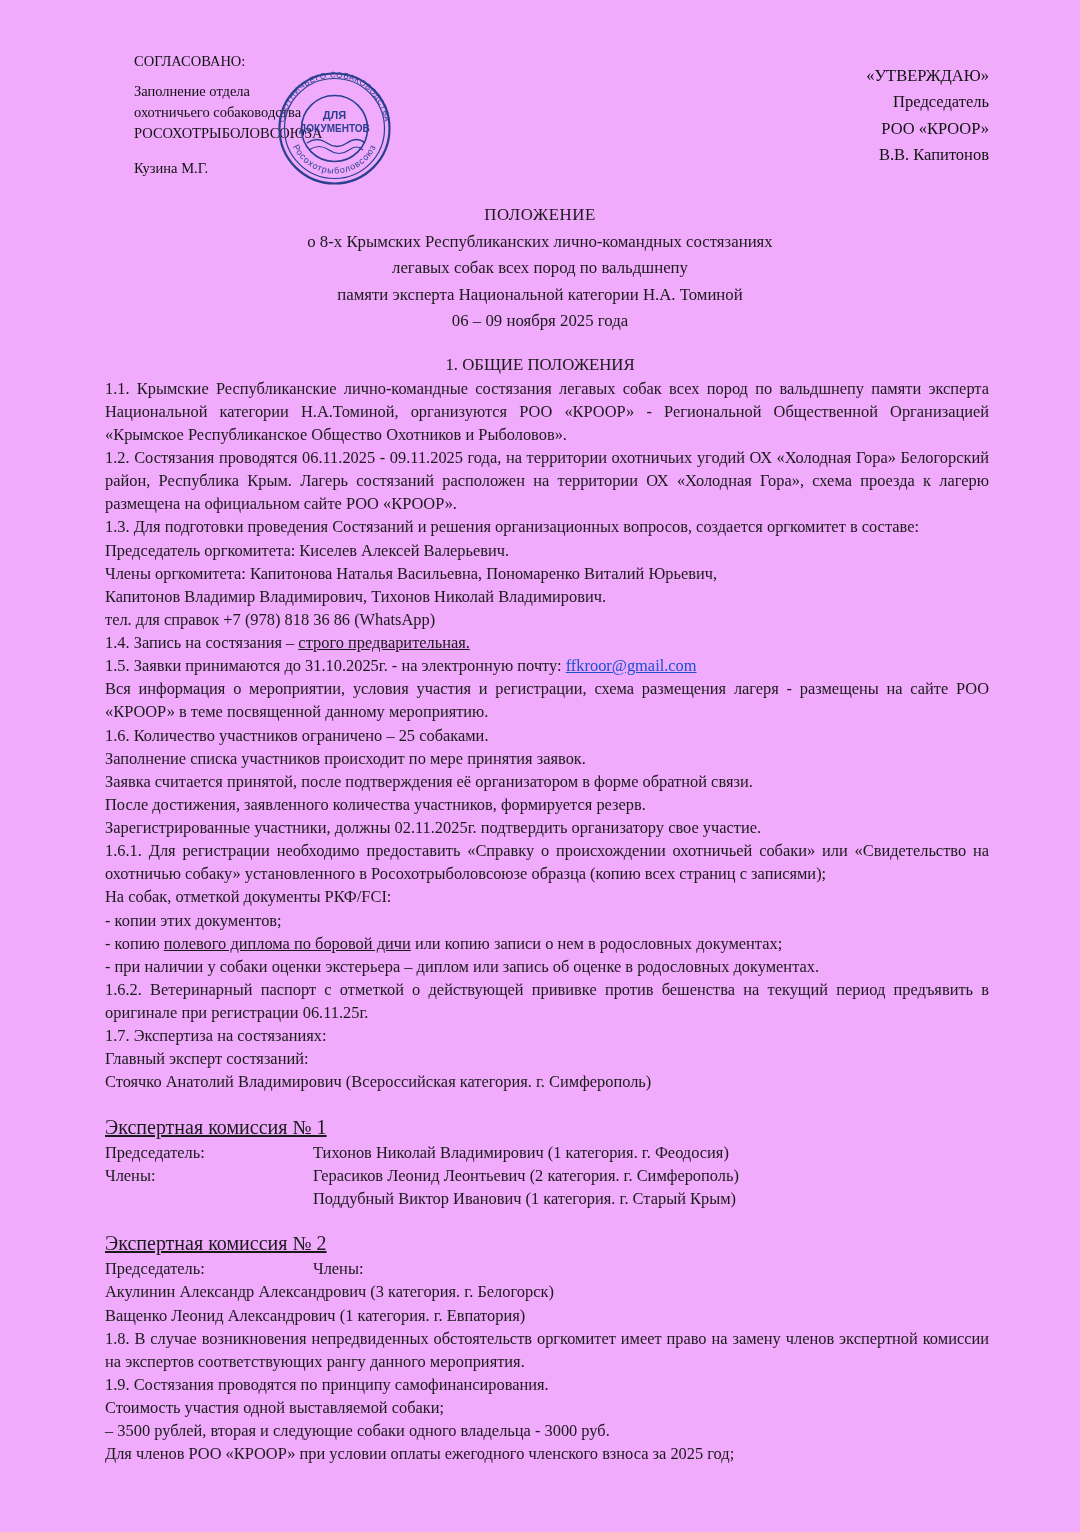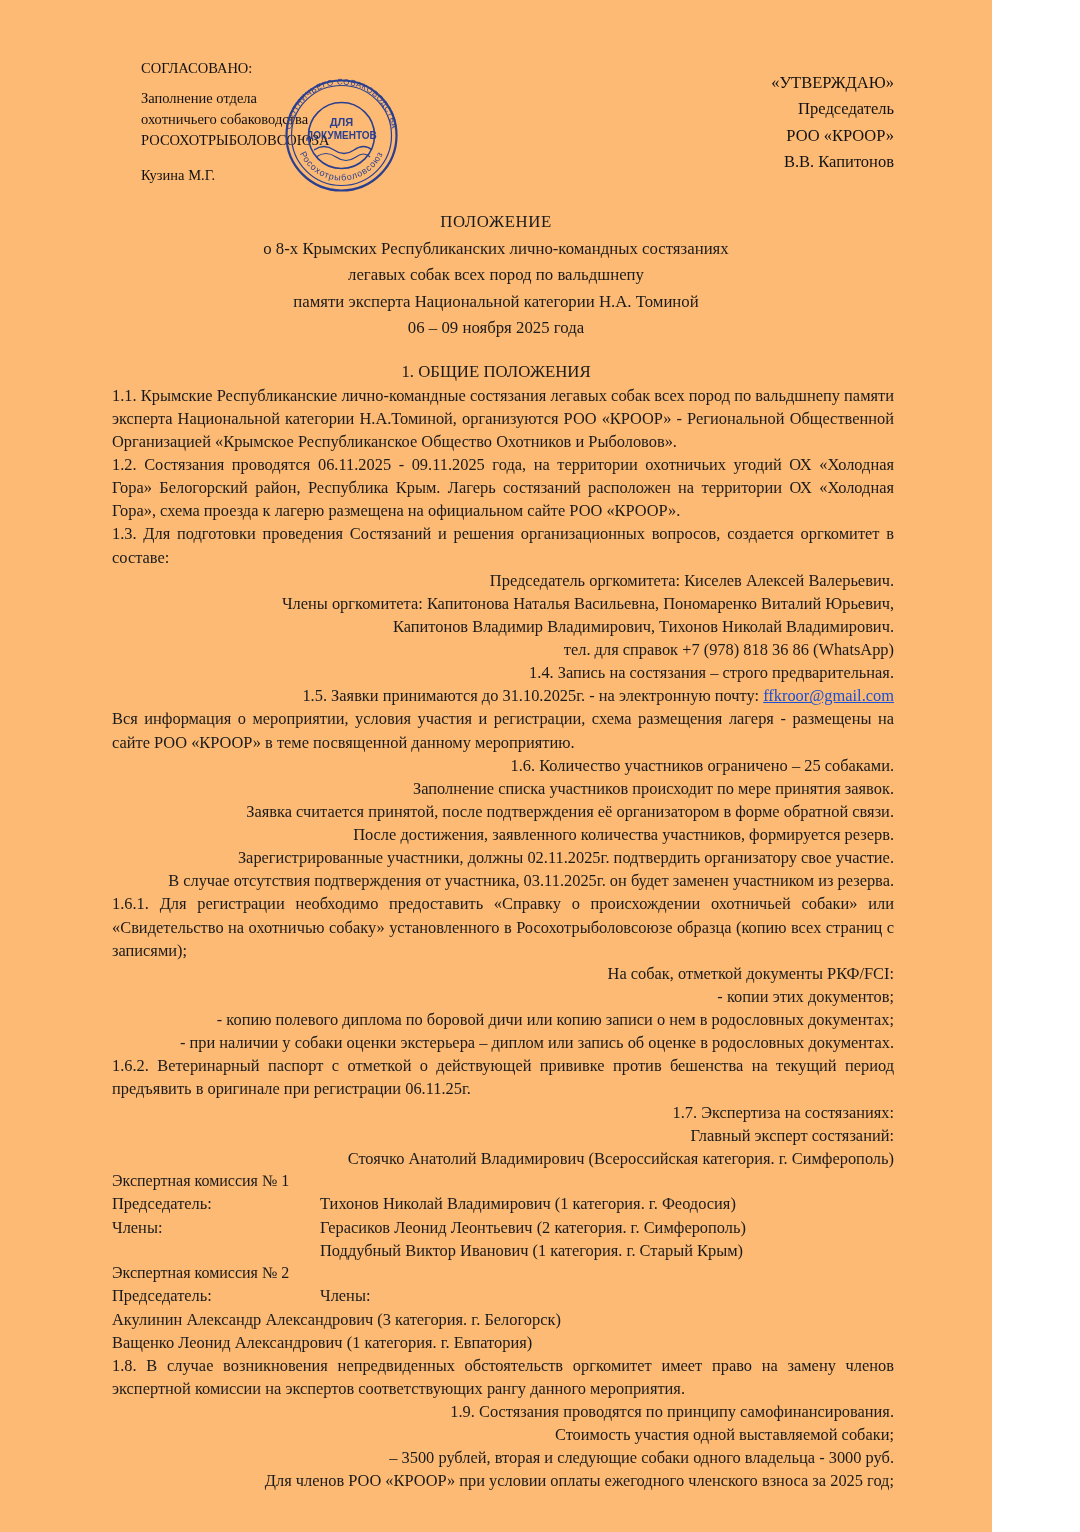--- a/index.html
+++ b/index.html
@@ -8,25 +8,25 @@
     background: #ffffff;
   }
   body {
     width: 1080px;
     min-height: 1532px;
     font-family: "Liberation Serif", serif;
     color: #1a1a1a;
   }
   .page {
     position: relative;
-    width: 992px;
+    width: 1080px;
     min-height: 1532px;
-    padding: 16px;
+    padding: 9px;
     box-sizing: border-box;
-    background: #fdba74;
+    background: #f0abfc;
   }
   .header-block {
     position: relative;
     height: 175px;
   }
   .approval-left {
     position: absolute;
     left: 125px;
     top: 42px;
     width: 300px;
@@ -78,40 +78,42 @@
     padding: 0 82px 0 96px;
     font-size: 16.4px;
     line-height: 1.41;
   }
   .p {
     margin: 0;
     text-align: justify;
     text-justify: inter-word;
   }
   .p.nojust {
-    text-align: right;
-  }
-  .u { }
+    text-align: left;
+  }
+  .u { text-decoration: underline; }
   .link {
     color: #1a4fd6;
     text-decoration: underline;
   }
   .committee {
     display: grid;
     grid-template-columns: 196px 1fr;
     column-gap: 12px;
   }
   .committee .cell {
     font-size: 16.4px;
     line-height: 1.41;
     white-space: nowrap;
   }
   .committee-head {
-    font-size: 16px;
+    text-decoration: underline;
+    font-size: 20px;
     line-height: 1.41;
+    margin-top: 19px;
   }
 </style>
 </head>
 <body>
 
 <div class="page">
 
   <div class="header-block">
 
     <div class="approval-left">
@@ -175,21 +177,20 @@
     <p class="p nojust"><span>1.4. Запись на состязания – </span><span class="u">строго предварительная.</span></p>
 
     <p class="p nojust"><span>1.5. Заявки принимаются до 31.10.2025г. - на электронную почту: </span><span class="link">ffkroor@gmail.com</span></p>
     <p class="p">Вся информация о мероприятии, условия участия и регистрации, схема размещения лагеря - размещены на сайте РОО «КРООР» в теме посвященной данному мероприятию.</p>
 
     <p class="p nojust">1.6. Количество участников ограничено – 25 собаками.</p>
     <p class="p nojust">Заполнение списка участников происходит по мере принятия заявок.</p>
     <p class="p nojust">Заявка считается принятой, после подтверждения её организатором в форме обратной связи.</p>
     <p class="p nojust">После достижения, заявленного количества участников, формируется резерв.</p>
     <p class="p nojust">Зарегистрированные участники, должны 02.11.2025г. подтвердить организатору свое участие.</p>
-    <p class="p nojust">В случае отсутствия подтверждения от участника, 03.11.2025г. он будет заменен участником из резерва.</p>
 
     <p class="p">1.6.1. Для регистрации необходимо предоставить «Справку о происхождении охотничьей собаки» или «Свидетельство на охотничью собаку» установленного в Росохотрыболовсоюзе образца (копию всех страниц с записями);</p>
     <p class="p nojust">На собак, отметкой документы РКФ/FCI:</p>
     <p class="p nojust">- копии этих документов;</p>
     <p class="p nojust"><span>- копию </span><span class="u">полевого диплома по боровой дичи</span><span> или копию записи о нем в родословных документах;</span></p>
     <p class="p nojust">- при наличии у собаки оценки экстерьера – диплом или запись об оценке в родословных документах.</p>
 
     <p class="p">1.6.2. Ветеринарный паспорт с отметкой о действующей прививке против бешенства на текущий период предъявить в оригинале при регистрации 06.11.25г.</p>
 
     <p class="p nojust">1.7. Экспертиза на состязаниях:</p>

